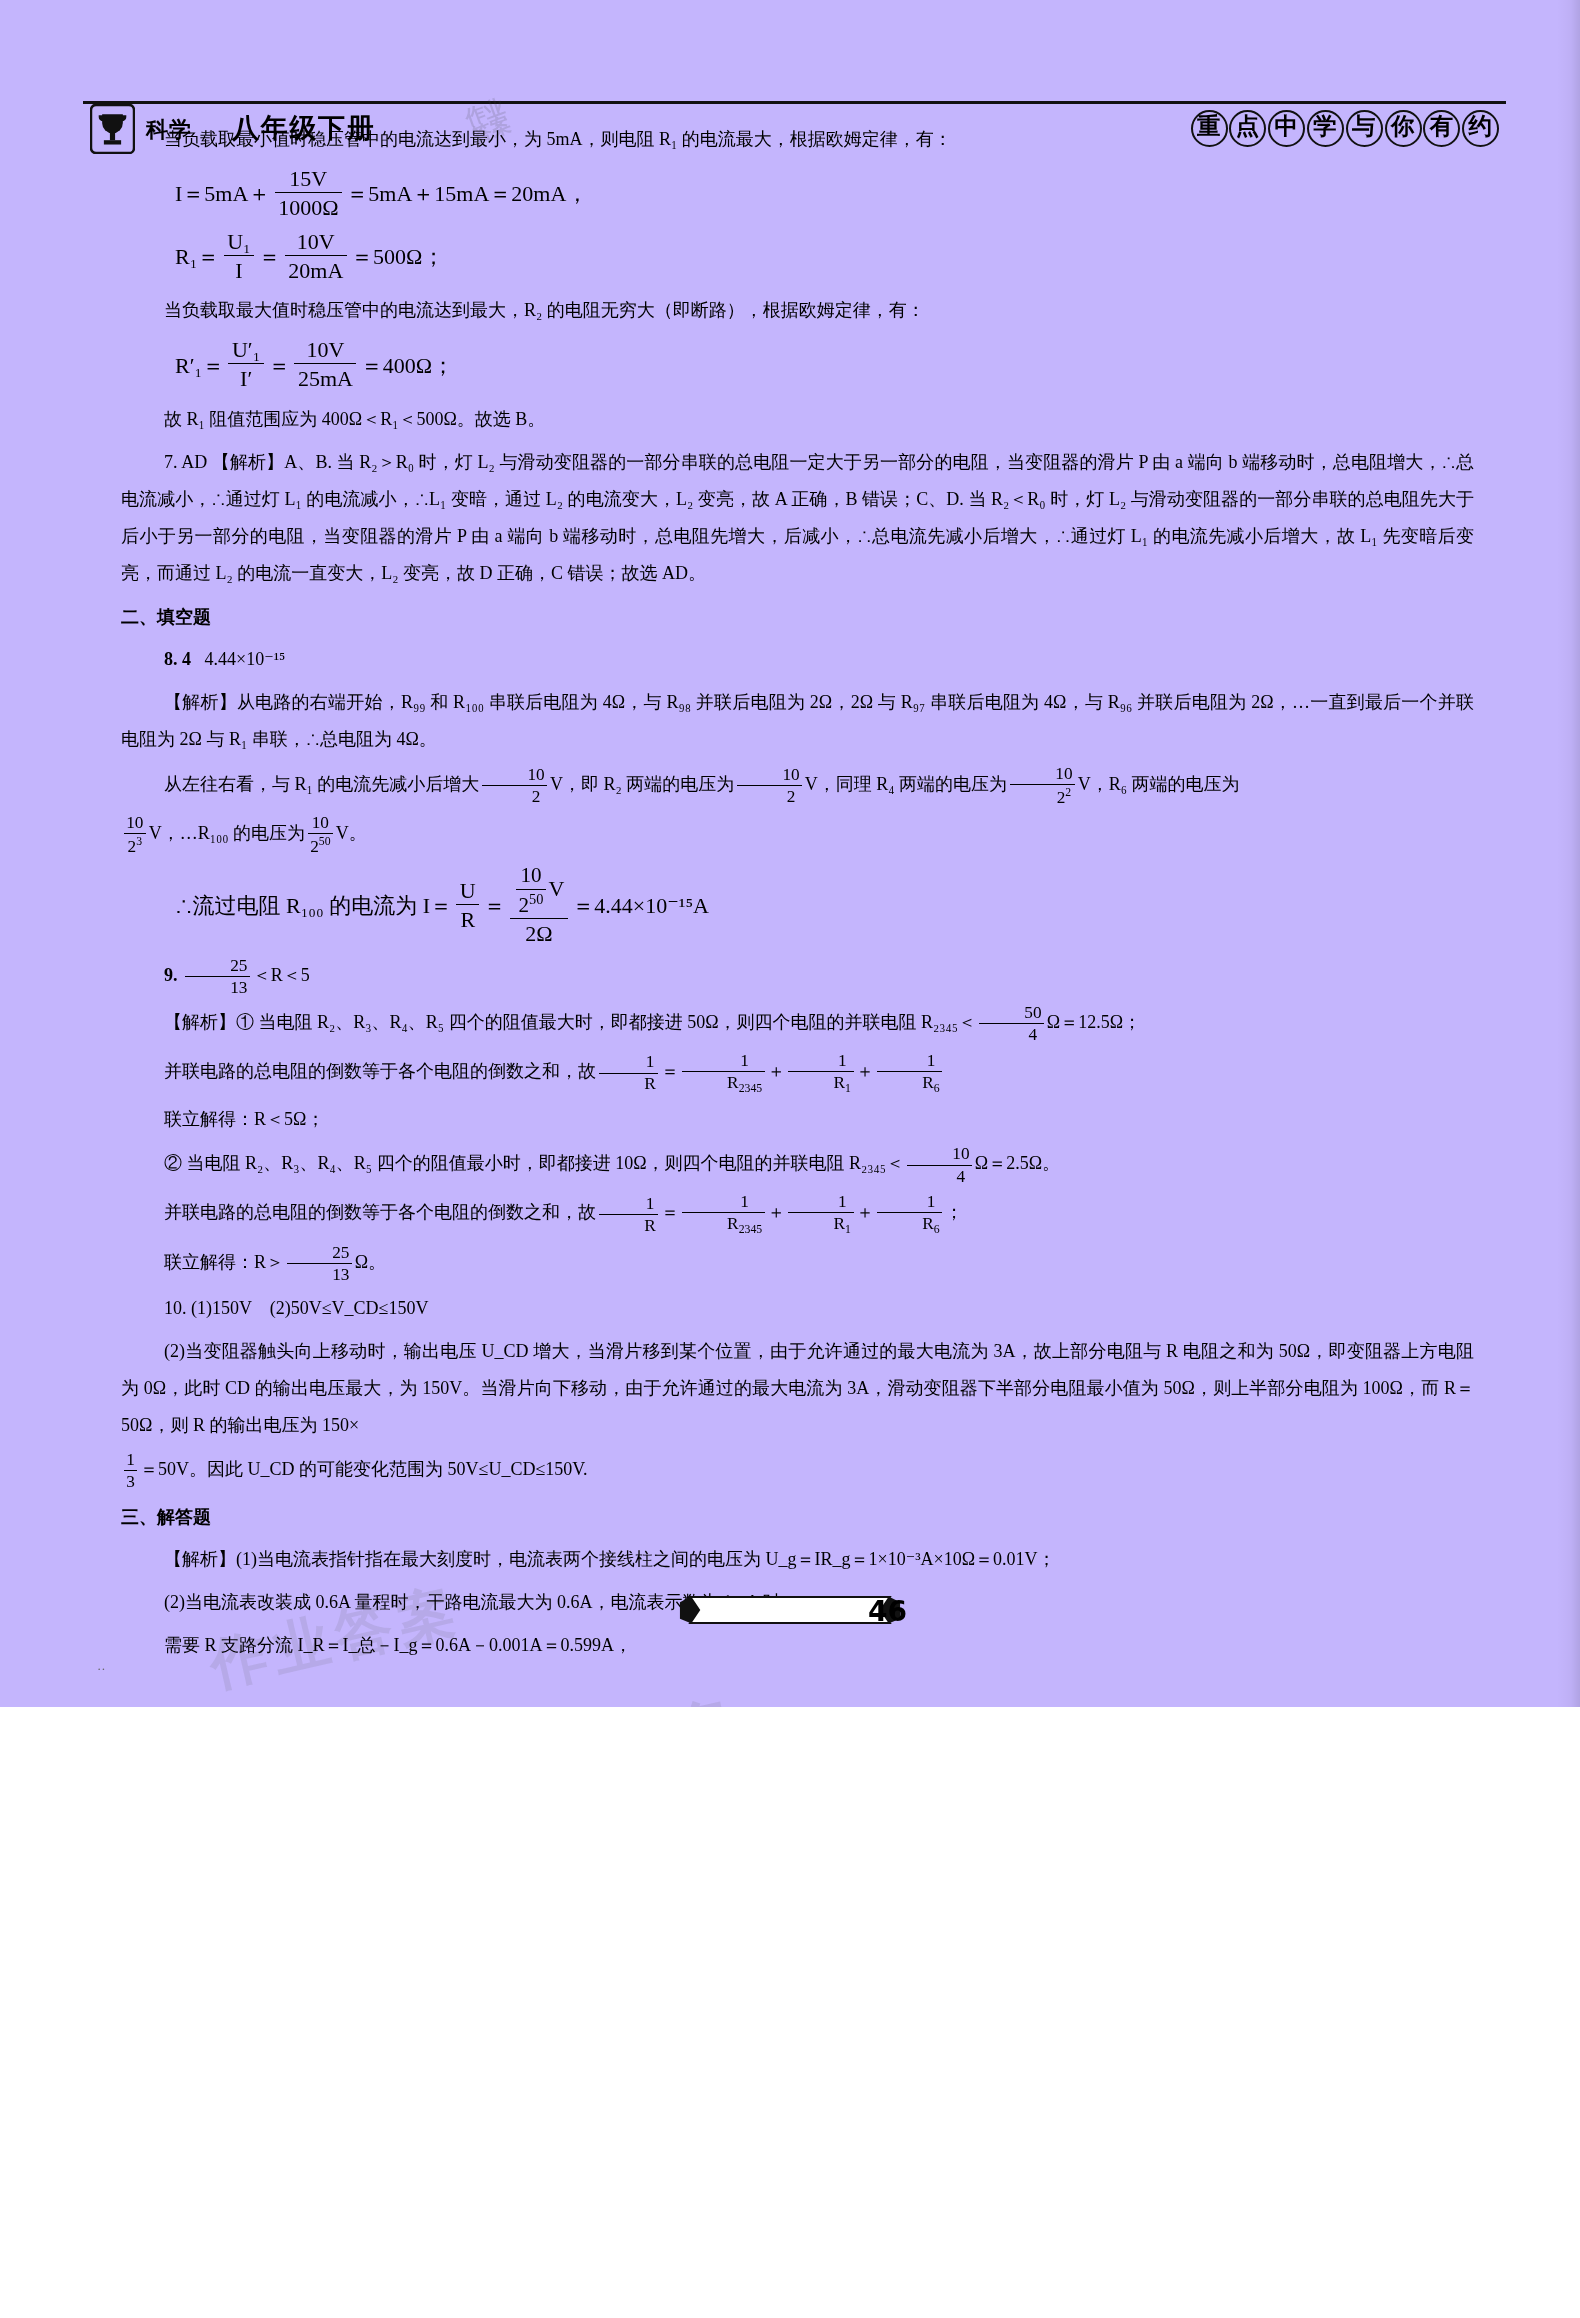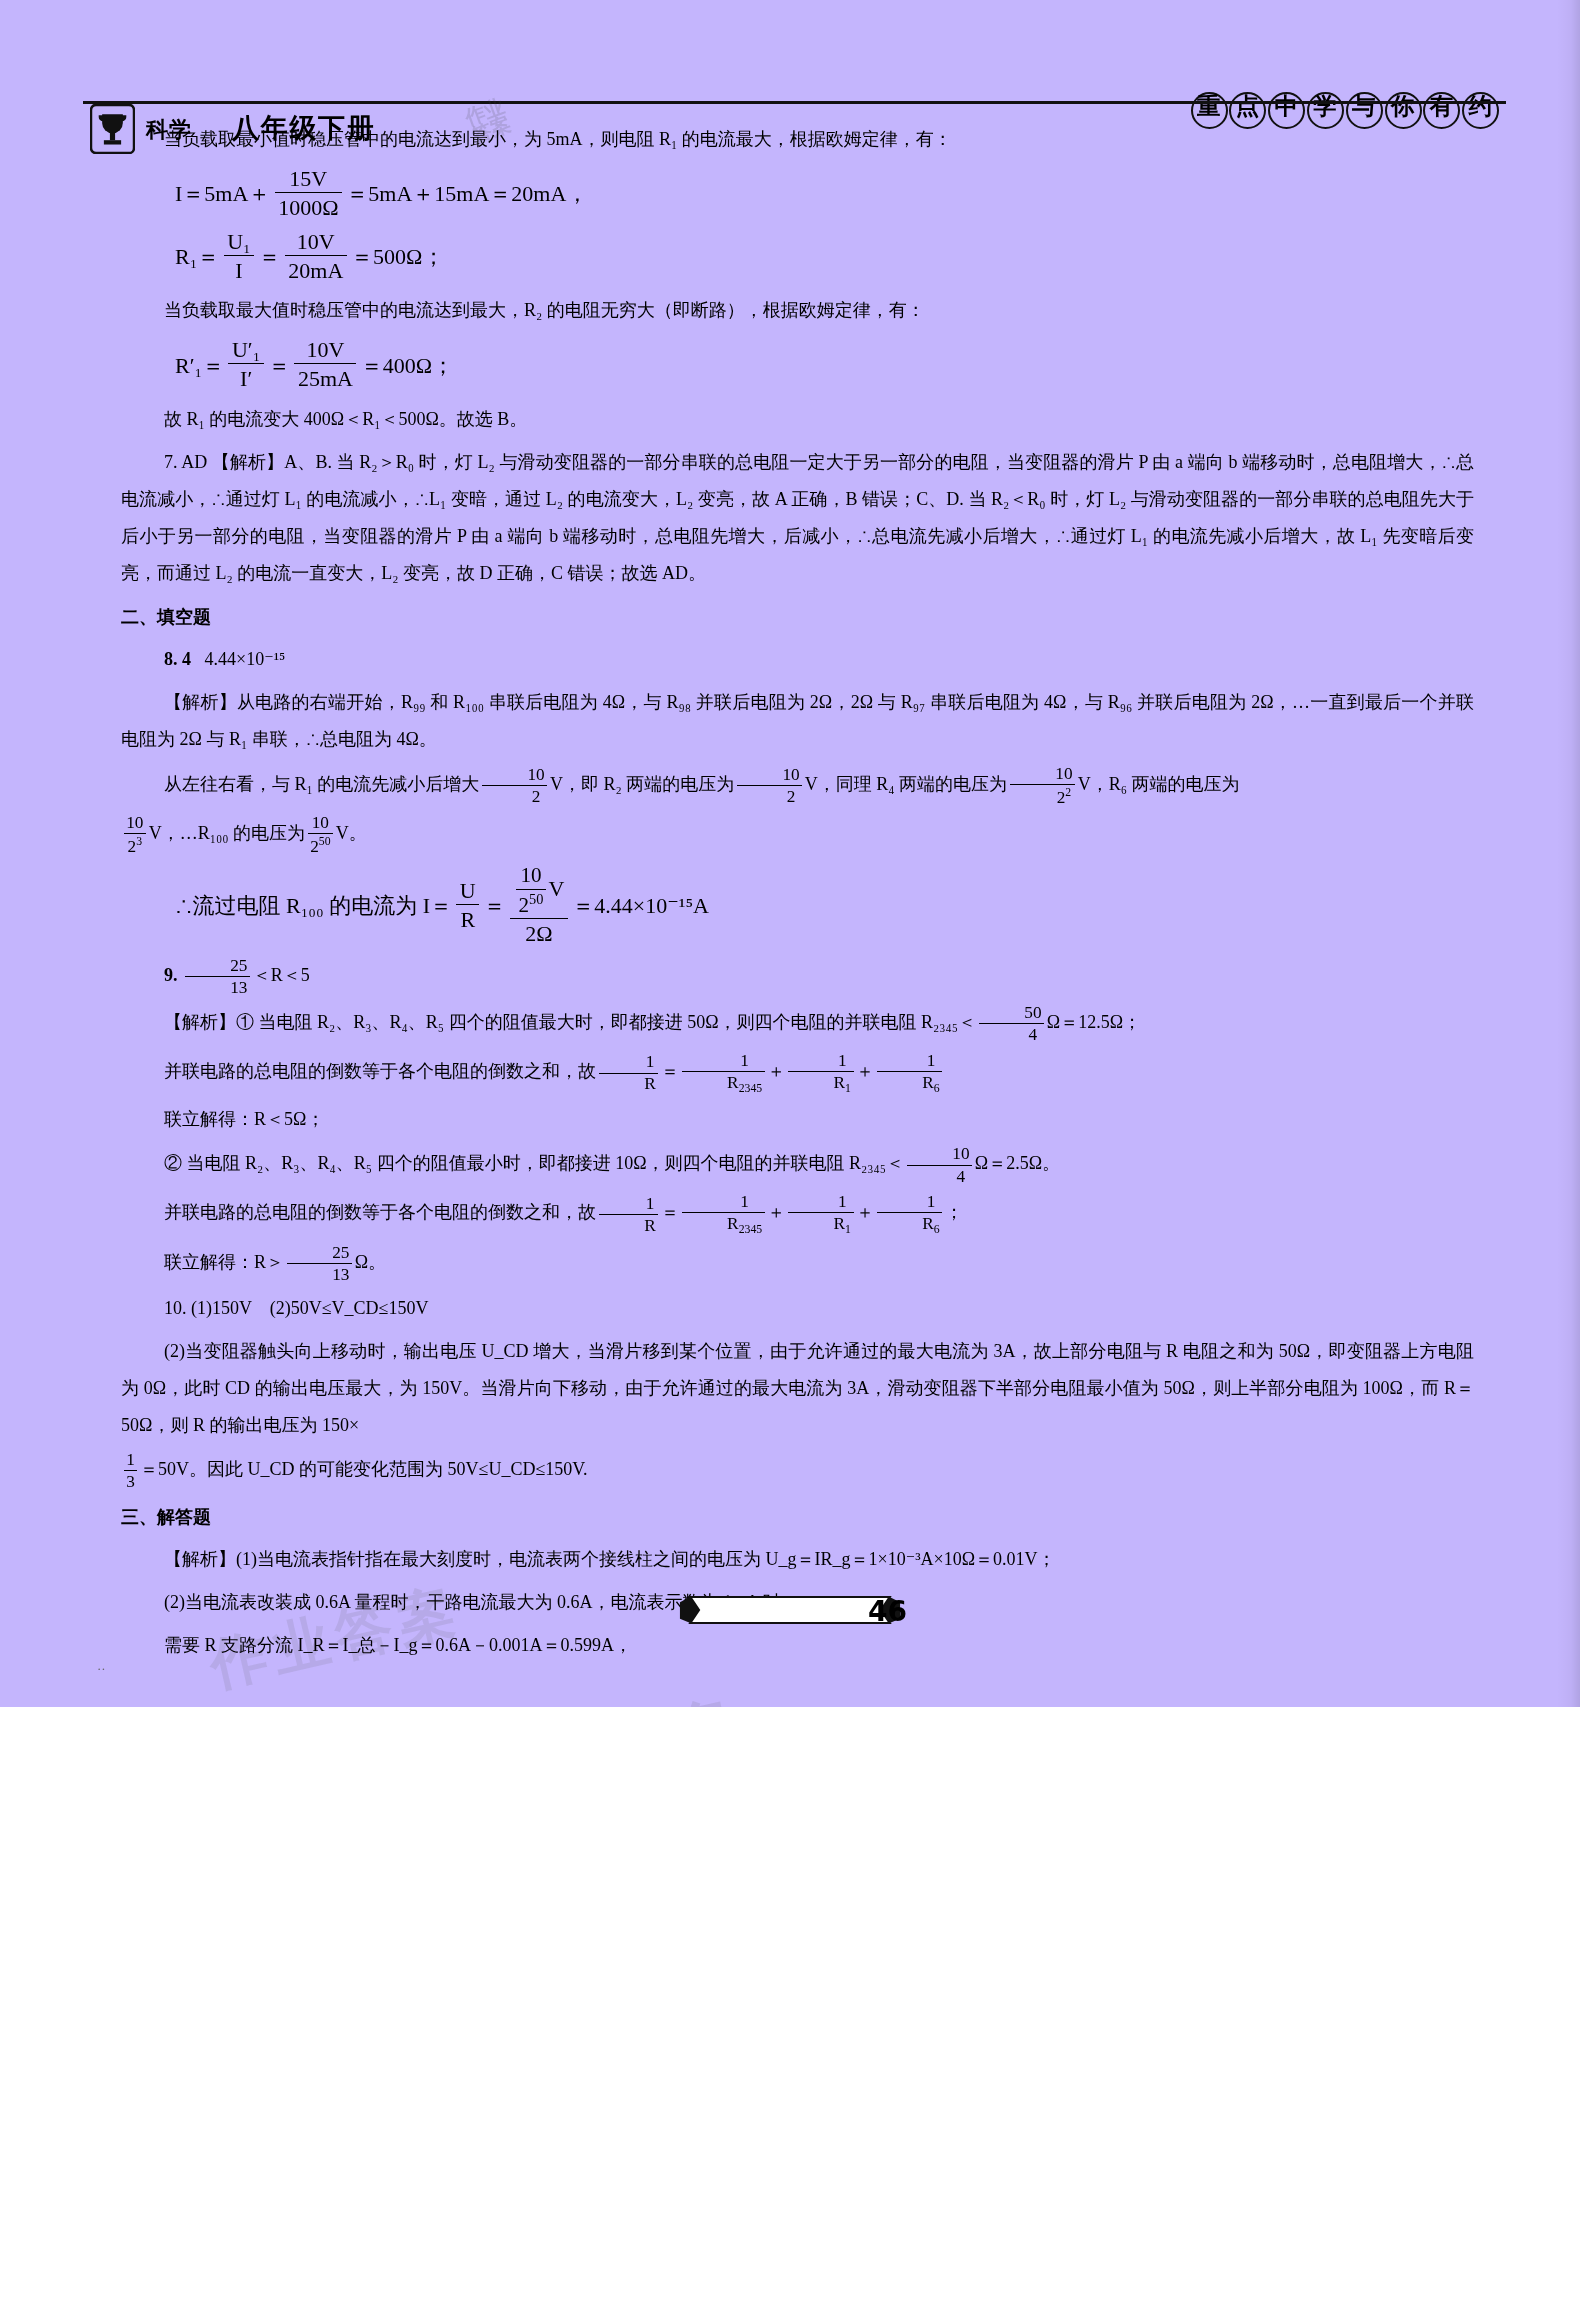--- a/index.html
+++ b/index.html
@@ -56,25 +56,25 @@
     left: 232px;
     top: 56px;
     font-size: 27px;
     font-weight: bold;
     letter-spacing: 1.7px;
     font-family: "DejaVu Sans", "Liberation Sans", sans-serif;
   }
   .hdr-right {
     position: absolute;
     right: 80px;
-    top: 38px;
+    top: 56px;
     font-size: 30px;
     font-weight: bold;
     letter-spacing: 0.9px;
-    font-family: Liberation Mono, monospace;
+    font-family: Liberation Serif, serif;
     white-space: nowrap;
   }
   .hdr-right .circ {
     display: inline-block;
     border: 2.6px solid #111;
     border-radius: 50%;
     width: 33px;
     height: 33px;
     line-height: 29.5px;
     text-align: center;
@@ -272,21 +272,21 @@
         <span class="de">I′</span>
       </span>
       <span>＝</span>
       <span class="frac">
         <span class="nu">10V</span>
         <span class="de">25mA</span>
       </span>
       <span>＝400Ω；</span>
     </div>
 
-    <p class="t ind">故 R₁ 的电流变大 400Ω＜R₁＜500Ω。故选 B。</p>
+    <p class="t ind">故 R₁ 阻值范围应为 400Ω＜R₁＜500Ω。故选 B。</p>
 
     <p class="t ind">7. AD 【解析】A、B. 当 R₂＞R₀ 时，灯 L₂ 与滑动变阻器的一部分串联的总电阻一定大于另一部分的电阻，当变阻器的滑片 P 由 a 端向 b 端移动时，总电阻增大，∴总电流减小，∴通过灯 L₁ 的电流减小，∴L₁ 变暗，通过 L₂ 的电流变大，L₂ 变亮，故 A 正确，B 错误；C、D. 当 R₂＜R₀ 时，灯 L₂ 与滑动变阻器的一部分串联的总电阻先大于后小于另一部分的电阻，当变阻器的滑片 P 由 a 端向 b 端移动时，总电阻先增大，后减小，∴总电流先减小后增大，∴通过灯 L₁ 的电流先减小后增大，故 L₁ 先变暗后变亮，而通过 L₂ 的电流一直变大，L₂ 变亮，故 D 正确，C 错误；故选 AD。</p>
 
     <p class="t sec-title">二、填空题</p>
 
     <p class="t ind">
       <span class="num">8. 4</span>&nbsp;&nbsp;&nbsp;<span>4.44×10⁻¹⁵</span>
     </p>
 
     <p class="t ind">【解析】从电路的右端开始，R₉₉ 和 R₁₀₀ 串联后电阻为 4Ω，与 R₉₈ 并联后电阻为 2Ω，2Ω 与 R₉₇ 串联后电阻为 4Ω，与 R₉₆ 并联后电阻为 2Ω，…一直到最后一个并联电阻为 2Ω 与 R₁ 串联，∴总电阻为 4Ω。</p>

